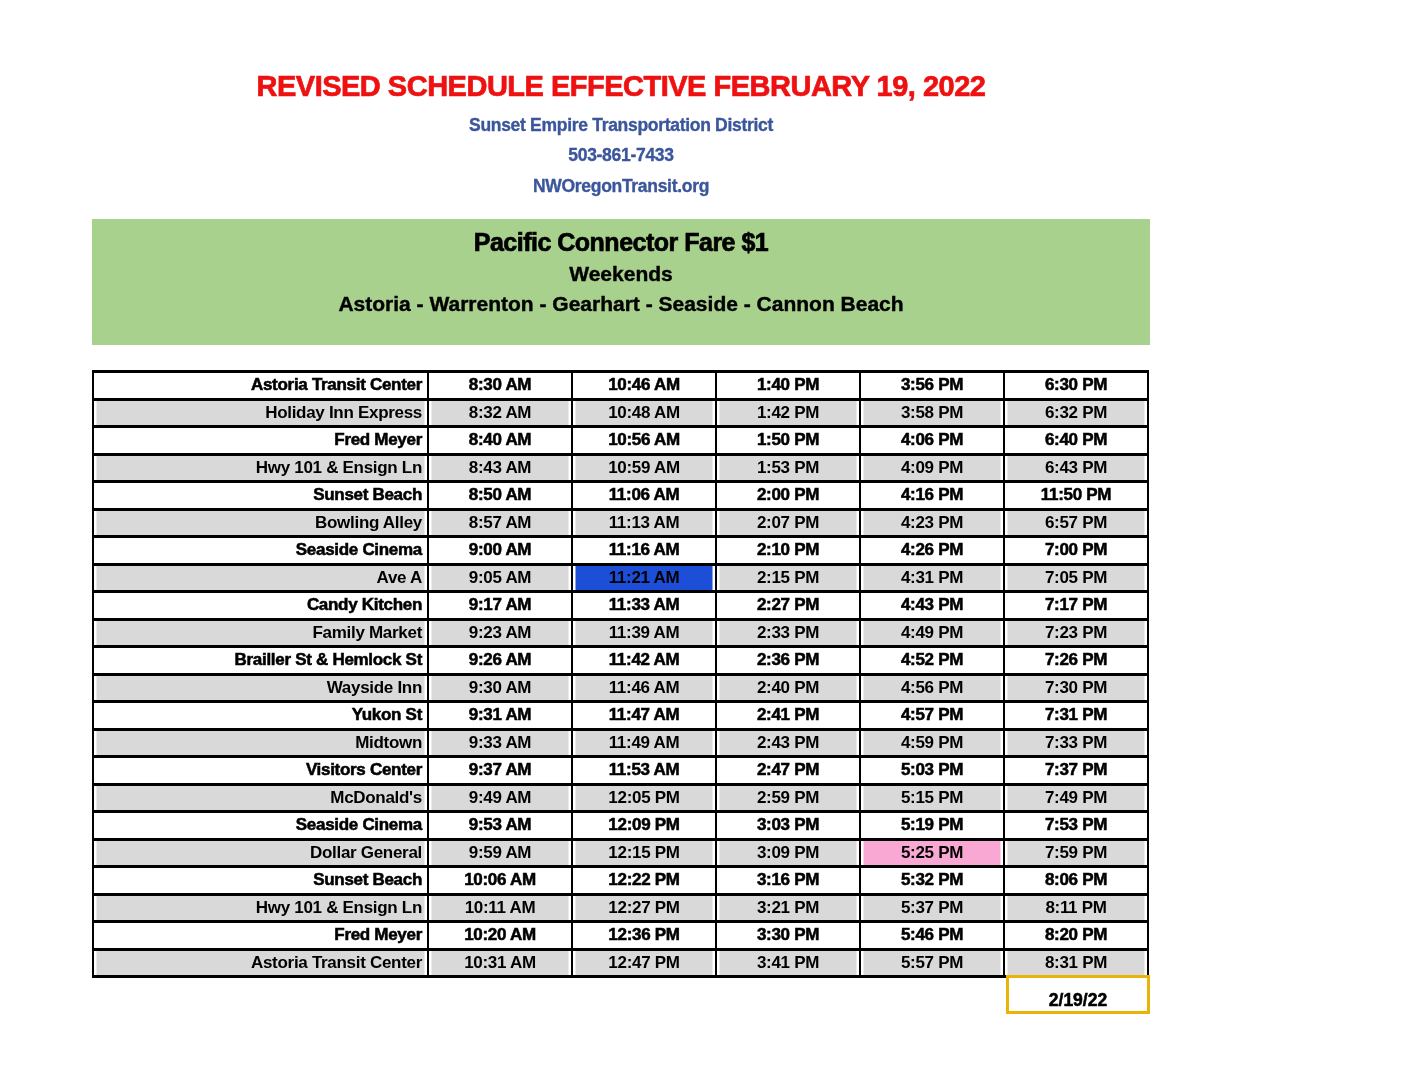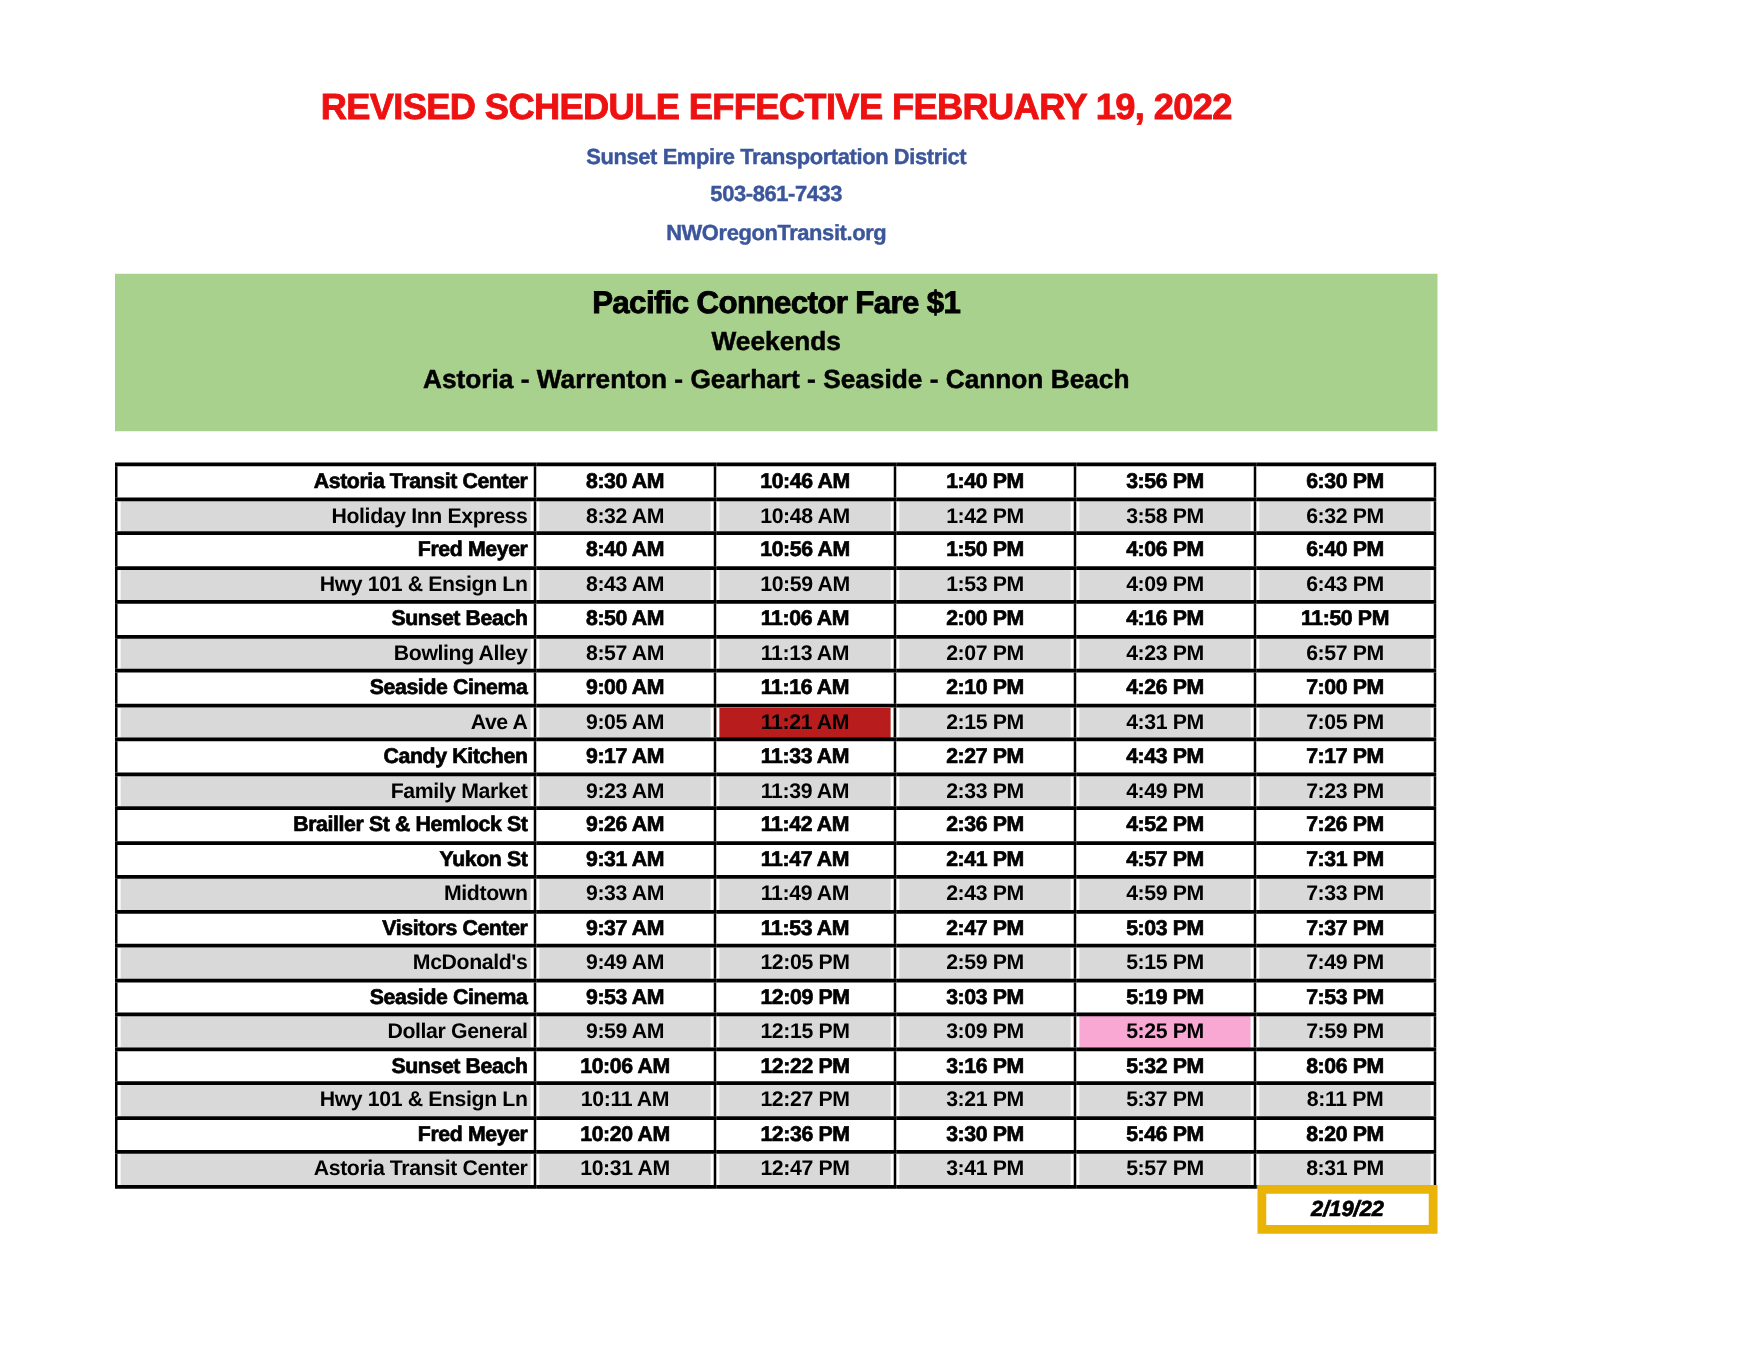--- a/index.html
+++ b/index.html
@@ -87,28 +87,27 @@
   .sched tr.gray td {
     box-shadow: inset 2.5px 0 0 #ffffff, inset -2.5px 0 0 #ffffff;
   }
   
   .date-box {
     box-sizing: border-box;
     width: 144px;
     height: 39px;
     margin-left: auto;
     margin-top: -3px;
-    border: 7px solid #eab308;
+    border: 3px solid #eab308;
     background: #ffffff;
     display: flex;
-    align-items: center;
+    align-items: flex-end;
     justify-content: center;
     font-weight: bold;
     font-size: 17.5px;
-    font-style: italic;
     -webkit-text-stroke: 0.55px #000;
   }
 </style>
 </head>
 <body>
 
 <div class="page">
   <div class="content">
 
     <div class="hdr-title" style="color: rgb(238, 17, 17);">REVISED SCHEDULE EFFECTIVE FEBRUARY 19, 2022</div>
@@ -187,21 +186,21 @@
             <td class="stop">Seaside Cinema</td>
             <td class="time">9:00 AM</td>
             <td class="time">11:16 AM</td>
             <td class="time">2:10 PM</td>
             <td class="time">4:26 PM</td>
             <td class="time">7:00 PM</td>
           </tr>
           <tr class="gray">
             <td class="stop" style="background: rgb(217, 217, 217);">Ave A</td>
             <td class="time" style="background: rgb(217, 217, 217);">9:05 AM</td>
-            <td class="time" style="background: #b91c1c;">11:21 AM</td>
+            <td class="time" style="background: #1d4ed8;">11:21 AM</td>
             <td class="time" style="background: rgb(217, 217, 217);">2:15 PM</td>
             <td class="time" style="background: rgb(217, 217, 217);">4:31 PM</td>
             <td class="time" style="background: rgb(217, 217, 217);">7:05 PM</td>
           </tr>
           <tr class="white">
             <td class="stop">Candy Kitchen</td>
             <td class="time">9:17 AM</td>
             <td class="time">11:33 AM</td>
             <td class="time">2:27 PM</td>
             <td class="time">4:43 PM</td>
@@ -216,20 +215,28 @@
             <td class="time" style="background: rgb(217, 217, 217);">7:23 PM</td>
           </tr>
           <tr class="white">
             <td class="stop">Brailler St &amp; Hemlock St</td>
             <td class="time">9:26 AM</td>
             <td class="time">11:42 AM</td>
             <td class="time">2:36 PM</td>
             <td class="time">4:52 PM</td>
             <td class="time">7:26 PM</td>
           </tr>
+          <tr class="gray">
+            <td class="stop" style="background: rgb(217, 217, 217);">Wayside Inn</td>
+            <td class="time" style="background: rgb(217, 217, 217);">9:30 AM</td>
+            <td class="time" style="background: rgb(217, 217, 217);">11:46 AM</td>
+            <td class="time" style="background: rgb(217, 217, 217);">2:40 PM</td>
+            <td class="time" style="background: rgb(217, 217, 217);">4:56 PM</td>
+            <td class="time" style="background: rgb(217, 217, 217);">7:30 PM</td>
+          </tr>
           <tr class="white">
             <td class="stop">Yukon St</td>
             <td class="time">9:31 AM</td>
             <td class="time">11:47 AM</td>
             <td class="time">2:41 PM</td>
             <td class="time">4:57 PM</td>
             <td class="time">7:31 PM</td>
           </tr>
           <tr class="gray">
             <td class="stop" style="background: rgb(217, 217, 217);">Midtown</td>

